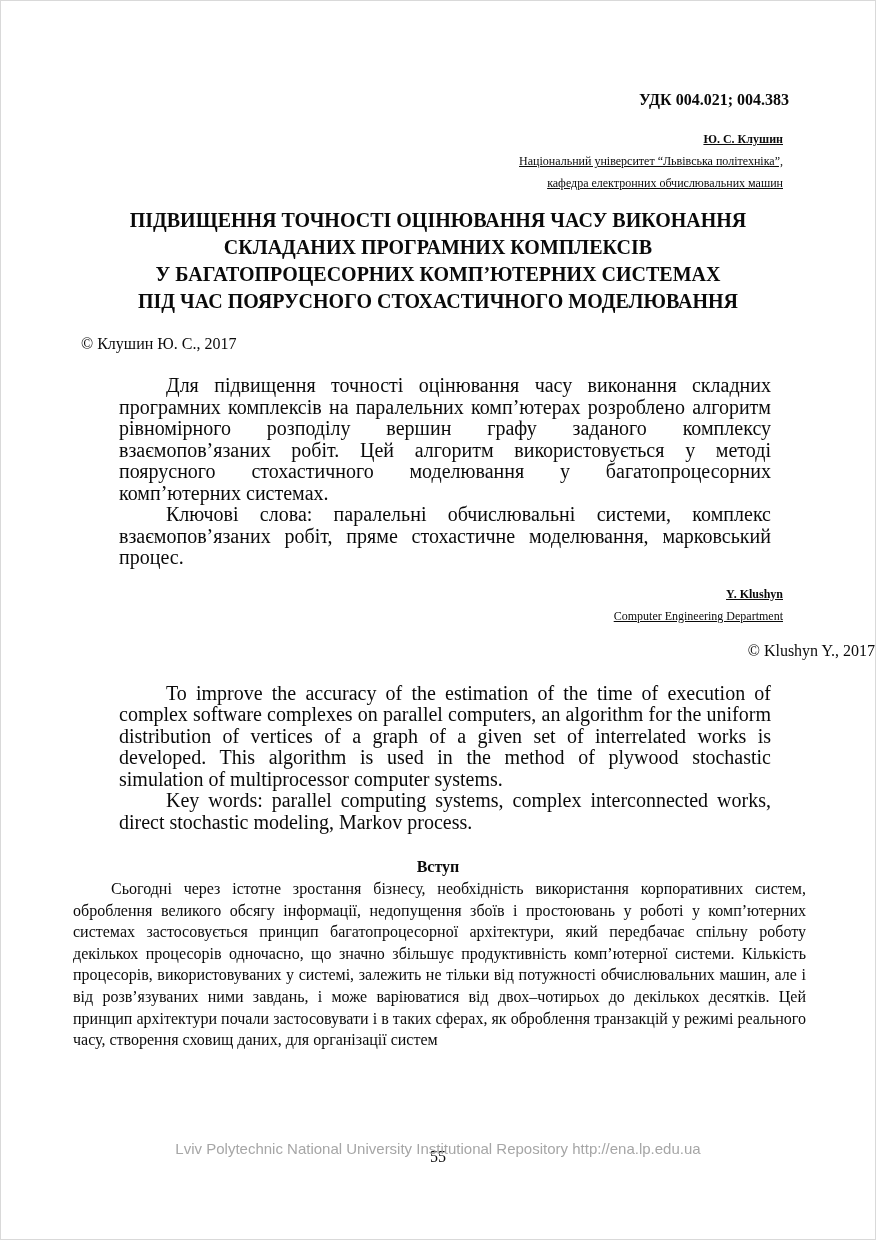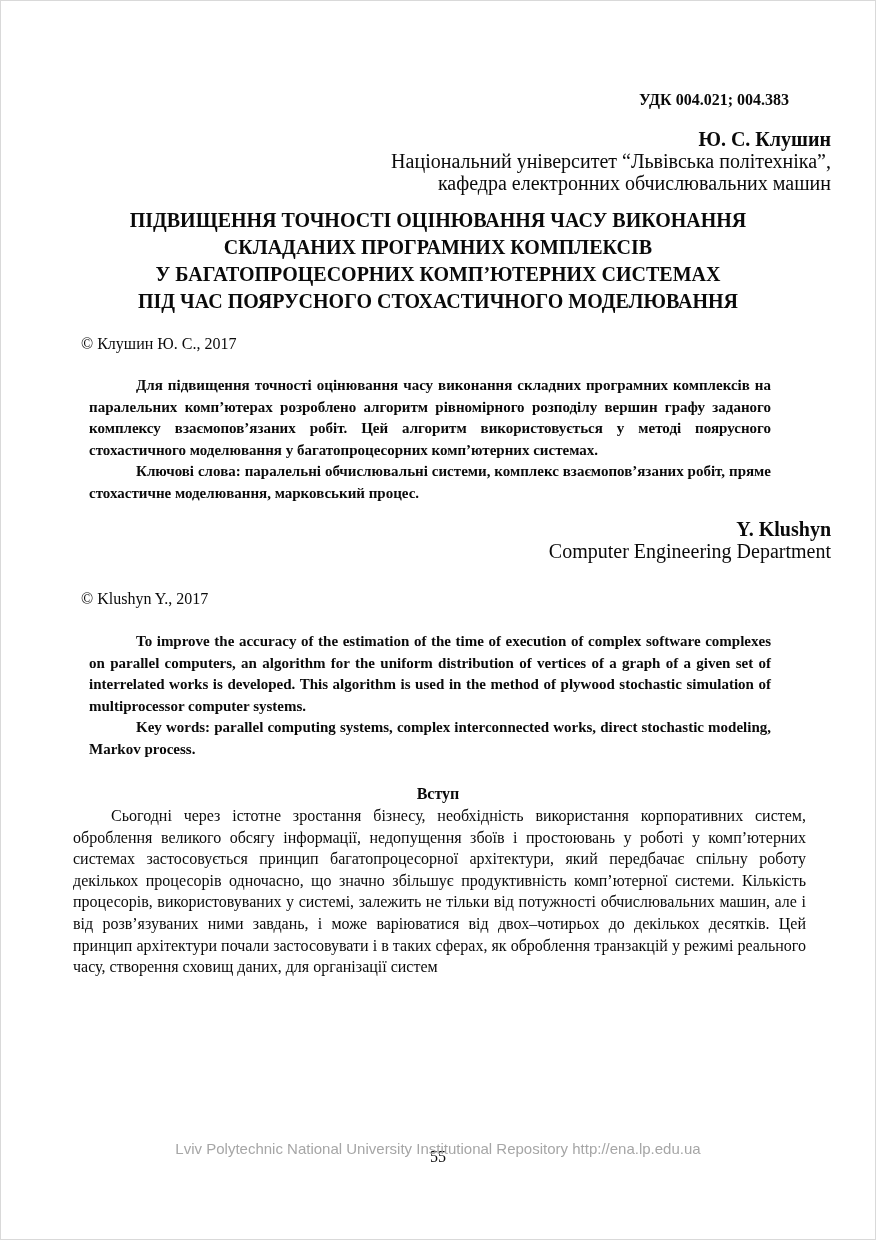--- a/index.html
+++ b/index.html
@@ -16,49 +16,50 @@
     overflow: hidden;
   }
   .udc {
     margin: 88px 86px 0 0;
     text-align: right;
     font-weight: 700;
     font-size: 16px;
     line-height: 22px;
   }
   .author-block {
-    margin: 17px 44px 0 0;
+    margin: 17px 92px 0 0;
     text-align: right;
-    font-size: 20px;
+    font-size: 12px;
     line-height: 22px;
+    text-decoration: underline;
   }
   .author-block .name { font-weight: 700; }
   .article-title {
     margin: 13px 40px 0 40px;
     text-align: center;
     font-weight: 700;
     font-size: 20px;
     line-height: 27px;
   }
   .copyright {
     margin: 18px 0 0 80px;
     font-size: 16px;
     line-height: 21px;
   }
   .abstract {
-    margin: 21px 104px 0 88px;
-    font-weight: 700;
-    font-size: 15px;
+    margin: 21px 104px 0 118px;
+    font-weight: 400;
+    font-size: 20px;
     line-height: 21.5px;
     text-align: justify;
   }
   .abstract p { text-indent: 47px; }
   .author-block.en { margin-top: 14px; }
   .article-title.en { margin-top: 17px; }
-  .copyright.en { margin-top: 26px; }
+  .copyright.en { margin-top: 13px; text-align: right; }
   .abstract.en { margin-top: 22px; }
   .section-heading {
     margin-top: 23px;
     text-align: center;
     font-weight: 700;
     font-size: 16px;
     line-height: 22px;
   }
   .body-text {
     margin: 0 69px 0 72px;

